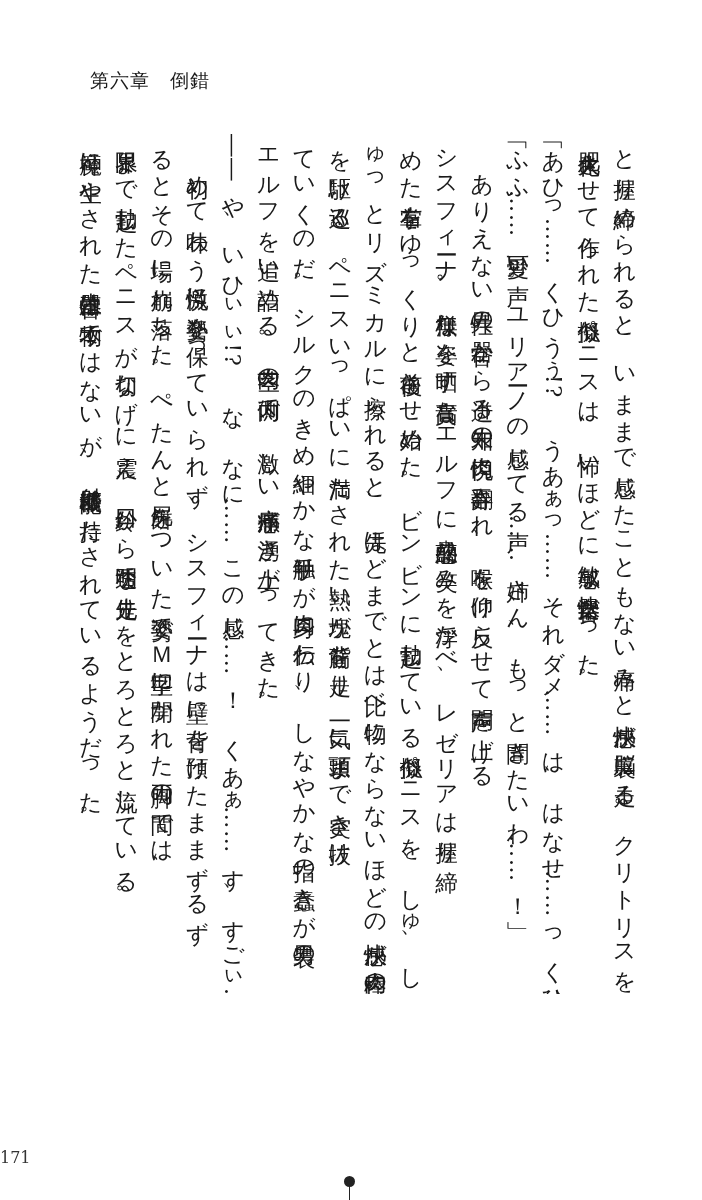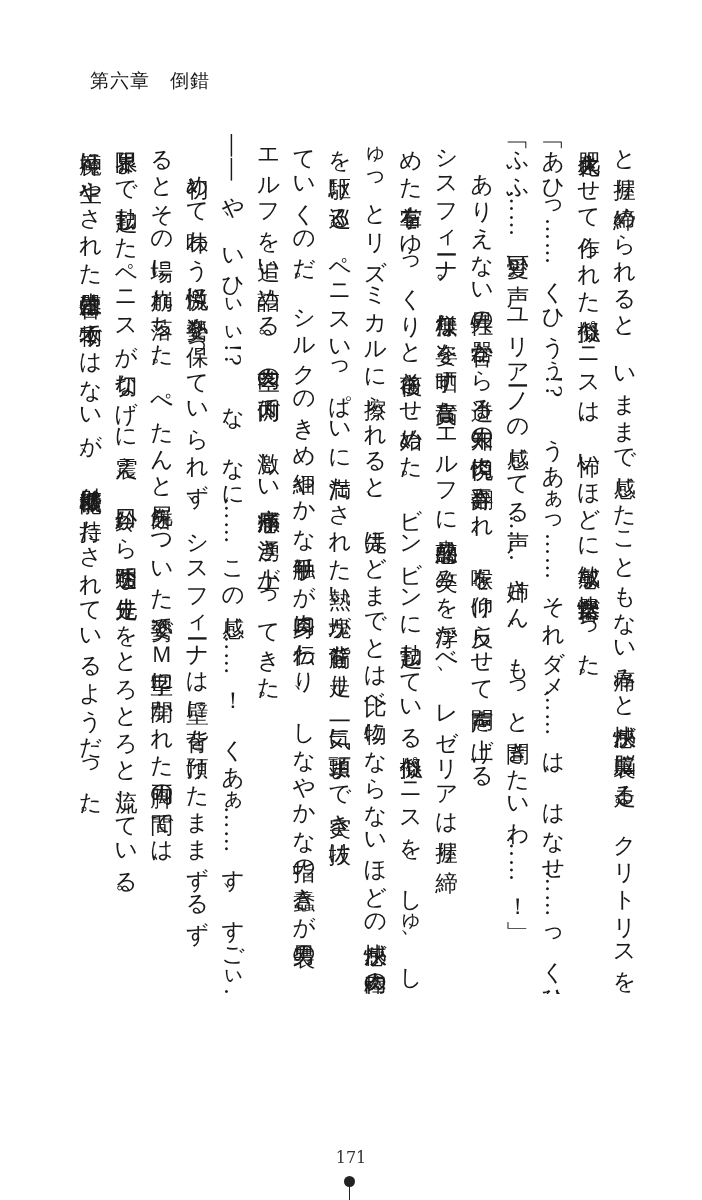--- a/index.html
+++ b/index.html
@@ -41,21 +41,21 @@
     .body-text p {
       margin: 0;
       padding: 0;
       white-space: nowrap;
     }
     .page-number {
       position: absolute;
       left: 0;
       width: 702px;
       top: 1148px;
-      text-align: center;
+      text-align: left;
       font-size: 16px;
       color: #333333;
     }
     .page-marker {
       position: absolute;
       left: 344px;
       top: 1176px;
       width: 12px;
       height: 24px;
     }

